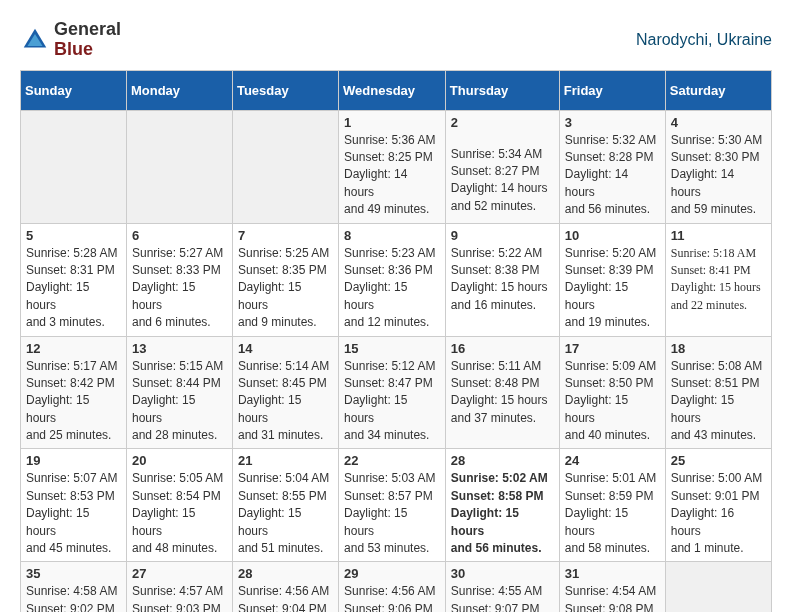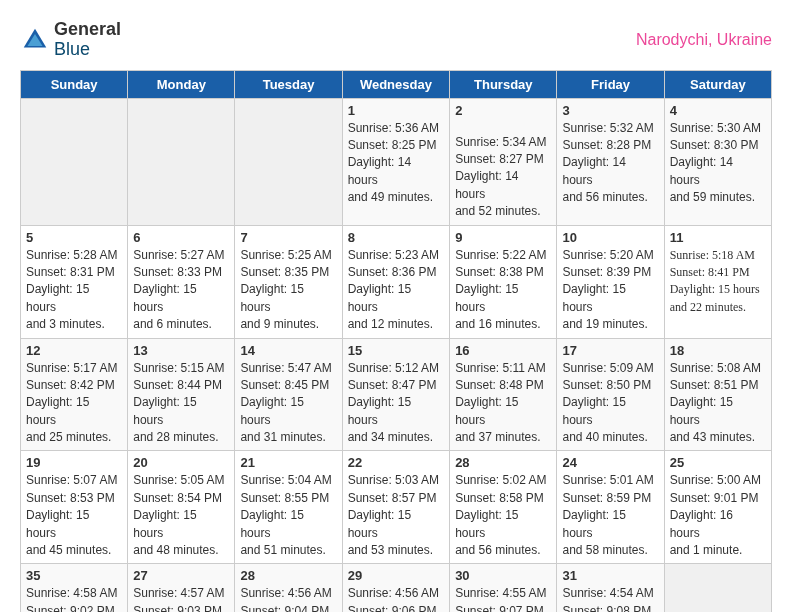--- a/index.html
+++ b/index.html
@@ -26,50 +26,50 @@
       flex-direction: column;
       line-height: 1.1;
     }
     .logo-general {
       font-size: 18px;
       font-weight: bold;
       color: #333;
     }
     .logo-blue {
       font-size: 18px;
-      font-weight: normal;
-      color: #0c4a6e;
+      font-weight: bold;
+      color: #7f1d1d;
     }
     .logo-icon {
       width: 30px;
       height: 30px;
     }
     .title-block {
       text-align: right;
     }
     .month-title {
       font-size: 36px;
       font-weight: bold;
       color: #333;
     }
     .location {
       font-size: 16px;
-      color: #ec4899;
+      color: #0c4a6e;
     }
     table {
       width: 100%;
       border-collapse: collapse;
     }
     thead th {
       background: #1a5fa8;
       color: #fff;
       font-size: 13px;
       font-weight: bold;
-      padding: 6px 4px;
-      text-align: center;
+      padding: 12px 4px;
+      text-align: left;
       border: 1px solid #ccc;
     }
     tbody td {
       border: 1px solid #ccc;
       vertical-align: top;
       padding: 4px 5px;
       font-size: 11px;
       color: #333;
       height: 88px;
     }
@@ -219,21 +219,21 @@
         </td>
         <td>
           <div class="day-number">13</div>
           <div class="day-info" style="white-space: pre-line;">Sunrise: 5:15 AM
 Sunset: 8:44 PM
 Daylight: 15 hours
 and 28 minutes.</div>
         </td>
         <td>
           <div class="day-number">14</div>
-          <div class="day-info" style="white-space: pre-line;">Sunrise: 5:47 AM
+          <div class="day-info" style="white-space: pre-line;">Sunrise: 5:14 AM
 Sunset: 8:45 PM
 Daylight: 15 hours
 and 31 minutes.</div>
         </td>
         <td>
           <div class="day-number">15</div>
           <div class="day-info" style="white-space: pre-line;">Sunrise: 5:12 AM
 Sunset: 8:47 PM
 Daylight: 15 hours
 and 34 minutes.</div>
@@ -284,21 +284,21 @@
         </td>
         <td>
           <div class="day-number">22</div>
           <div class="day-info" style="white-space: pre-line;">Sunrise: 5:03 AM
 Sunset: 8:57 PM
 Daylight: 15 hours
 and 53 minutes.</div>
         </td>
         <td>
           <div class="day-number">28</div>
-          <div class="day-info" style="white-space: pre-line;">Sunrise: 5:02 AM
+          <div class="day-info" style="white-space: pre-line; font-weight: bold;">Sunrise: 5:02 AM
 Sunset: 8:58 PM
 Daylight: 15 hours
 and 56 minutes.</div>
         </td>
         <td>
           <div class="day-number">24</div>
           <div class="day-info" style="white-space: pre-line;">Sunrise: 5:01 AM
 Sunset: 8:59 PM
 Daylight: 15 hours
 and 58 minutes.</div>

